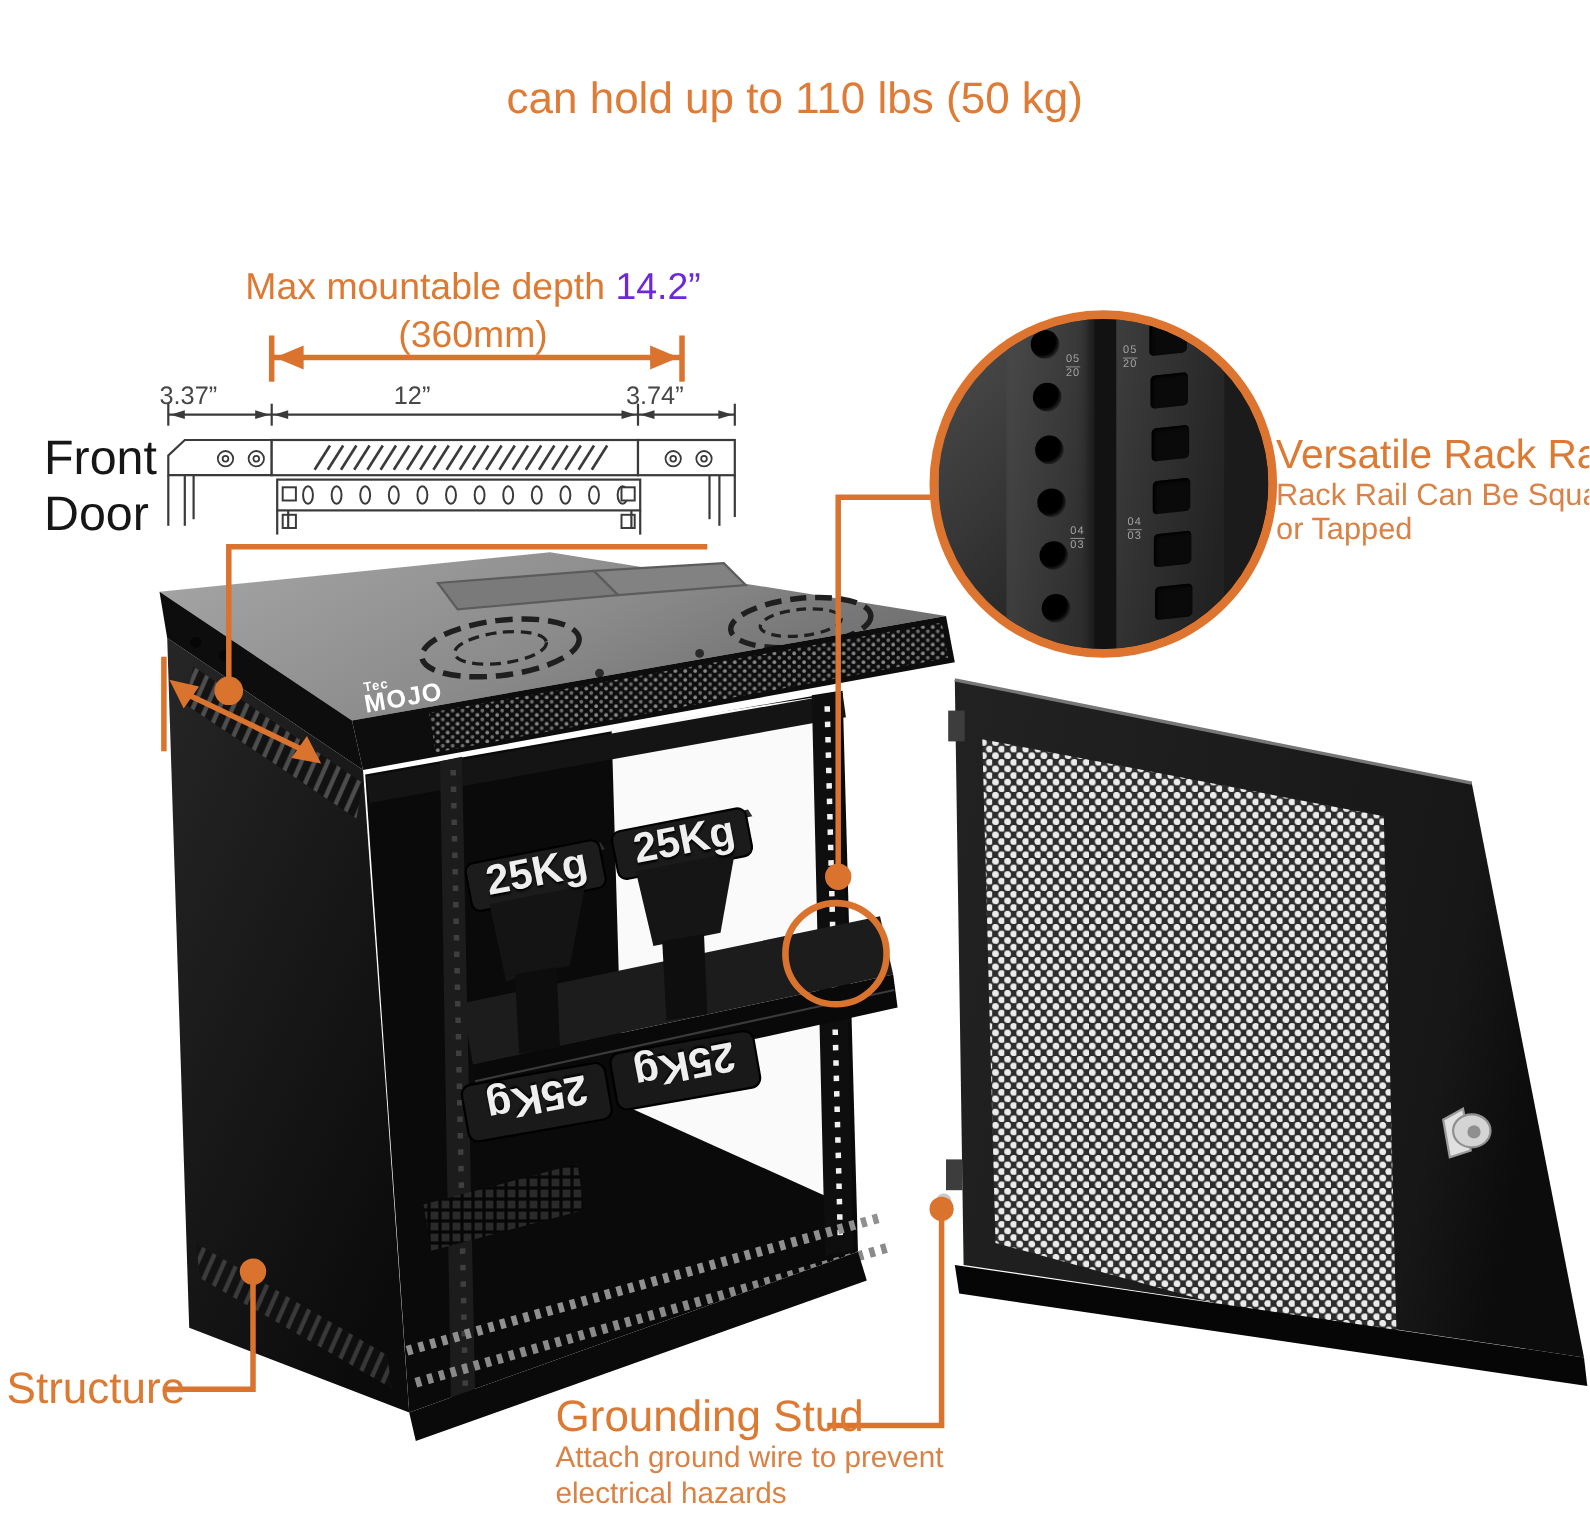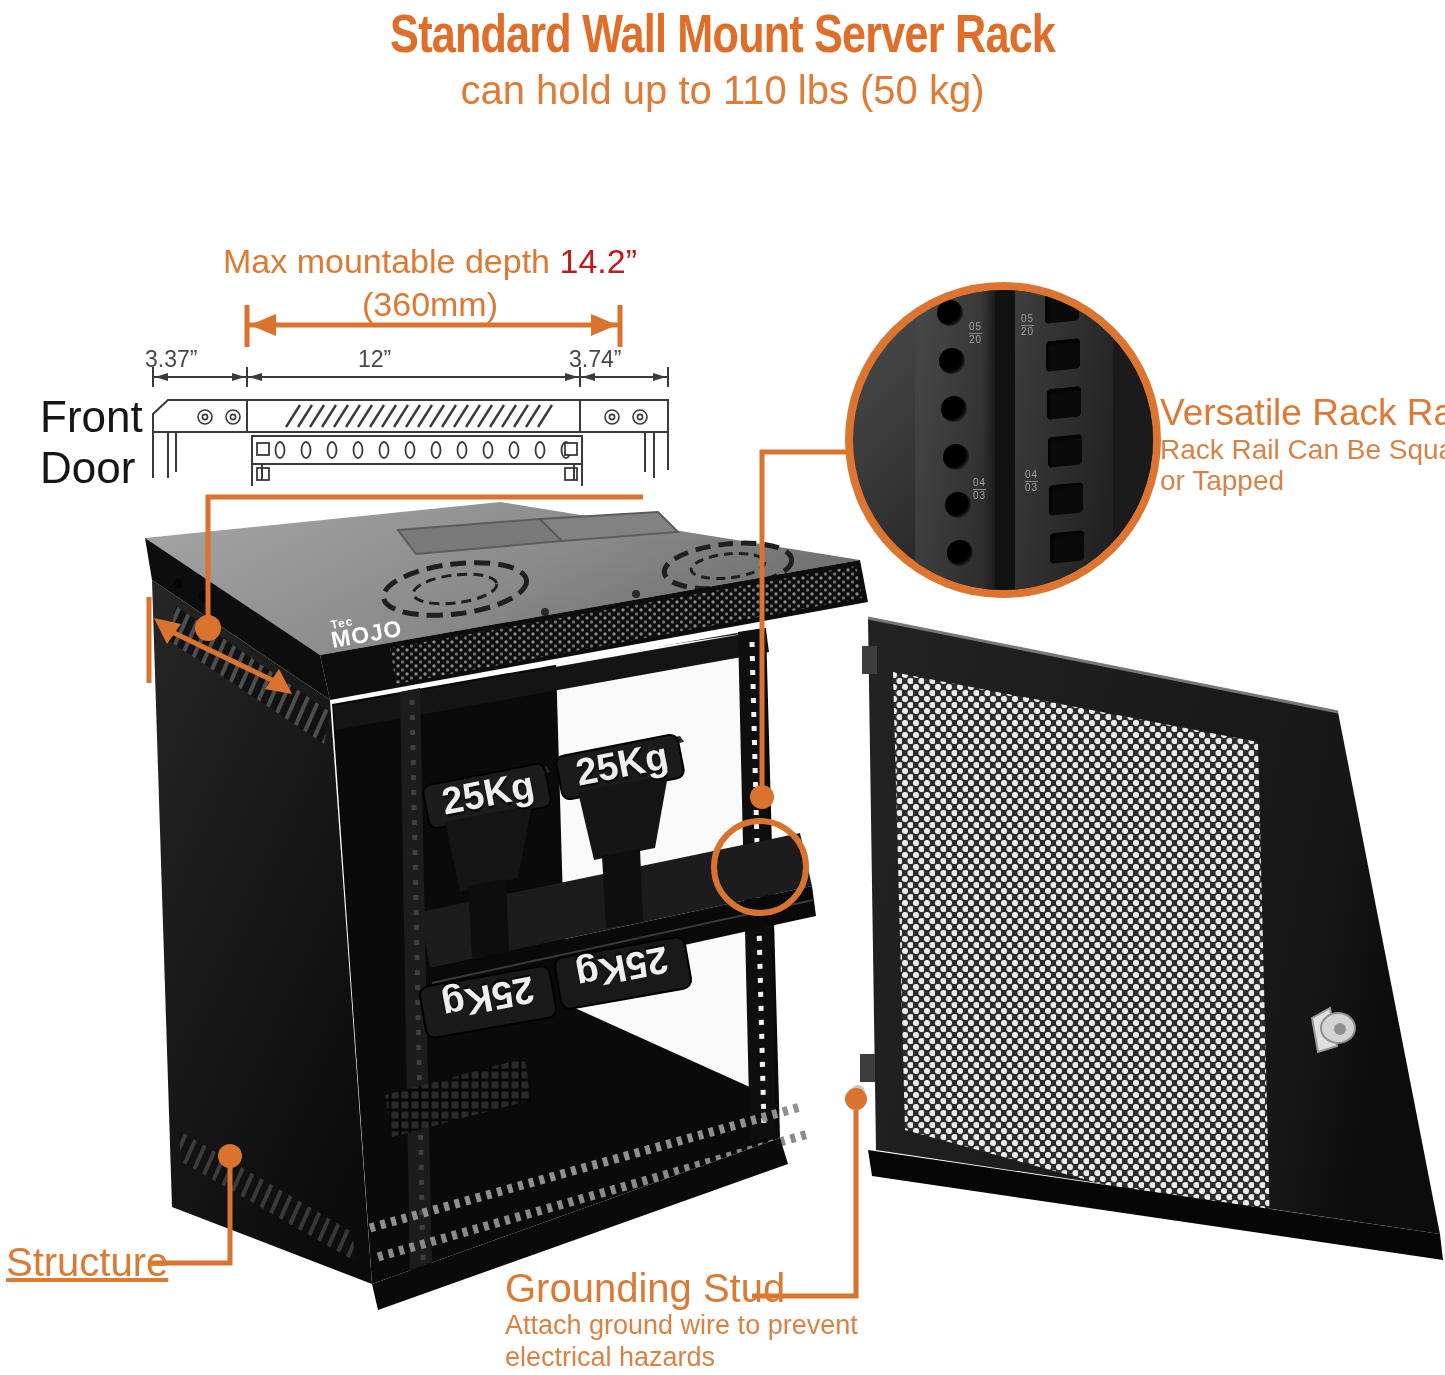--- a/index.html
+++ b/index.html
@@ -6,21 +6,21 @@
   #canvas{position:relative;width:1445px;height:1375px;background:#fff;overflow:hidden;
           font-family:"Liberation Sans", sans-serif;}
   .abs{position:absolute;}
   .txt{white-space:nowrap;}
   
   .title{left:0;right:0;top:2px;text-align:center;font-size:54px;font-weight:bold;color:#E06D28;}
   .title>span{display:inline-block;transform:scaleX(0.80);letter-spacing:-1px;}
   .subtitle{left:0;right:0;top:66px;text-align:center;font-size:40px;color:#DF7B35;line-height:1.2;}
   
   .depth-label{left:180px;top:240px;width:500px;text-align:center;font-size:34px;color:#DC7A33;line-height:1.25;}
-  .depth-red{color:#b91c1c;}
+  .depth-red{color:#6d28d9;}
   .dim{top:346px;width:110px;text-align:left;font-size:23px;color:#474747;}
   .front-door{left:28px;top:392px;font-size:44px;color:#161616;line-height:1.15;margin-left:12px;}
   
   .co-title{font-size:40px;color:#DC7A33;}
   .co-desc{font-size:27px;color:#DA8245;line-height:1.18;}
   .vr-title{left:1160px;top:392px;font-size:37px;color:#DC7A33;}
   .vr-desc{left:1160px;top:434px;font-size:28px;color:#DA8245;line-height:1.12;}
   
   .brand{left:330px;top:615px;color:#fff;transform:rotate(-10deg);line-height:0.8;text-align:left;}
   .brand .b1{font-size:12px;font-weight:bold;letter-spacing:1px;display:block;margin-left:2px;}
@@ -320,23 +320,20 @@
     <div class="mark" style="left:168px;top:24px;">
       <span>05</span>
       <span class="m2">20</span>
     </div>
     <div class="mark" style="left:172px;top:180px;">
       <span>04</span>
       <span class="m2">03</span>
     </div>
   </div>
 
-  <div class="abs txt title">
-    <span>Standard Wall Mount Server Rack</span>
-  </div>
   <div class="abs subtitle">
     <div class="txt">can hold up to 110 lbs (50 kg)</div>
   </div>
 
   <div class="abs depth-label">
     <div class="txt"><span>Max mountable depth </span><span class="depth-red">14.2”</span></div>
     <div class="txt">(360mm)</div>
   </div>
 
   <div class="abs txt dim" style="left:145px;">3.37”</div>
@@ -347,21 +344,21 @@
     <div class="txt">Front</div>
     <div class="txt">Door</div>
   </div>
 
   <div class="abs txt vr-title">Versatile Rack Rail</div>
   <div class="abs vr-desc">
     <div class="txt">Rack Rail Can Be Square</div>
     <div class="txt">or Tapped</div>
   </div>
 
-  <div class="abs txt co-title" style="left:6px;top:1240px;text-decoration:underline;">Structure</div>
+  <div class="abs txt co-title" style="left:6px;top:1240px;">Structure</div>
 
   <div class="abs co-desc" style="left:505px;top:1310px;">
     <div class="txt">Attach ground wire to prevent</div>
     <div class="txt">electrical hazards</div>
   </div>
   <div class="abs txt co-title" style="left:505px;top:1266px;">Grounding Stud</div>
 
   <div class="abs brand">
     <span class="b1">Tec</span>
     <span class="b2">MOJO</span>

